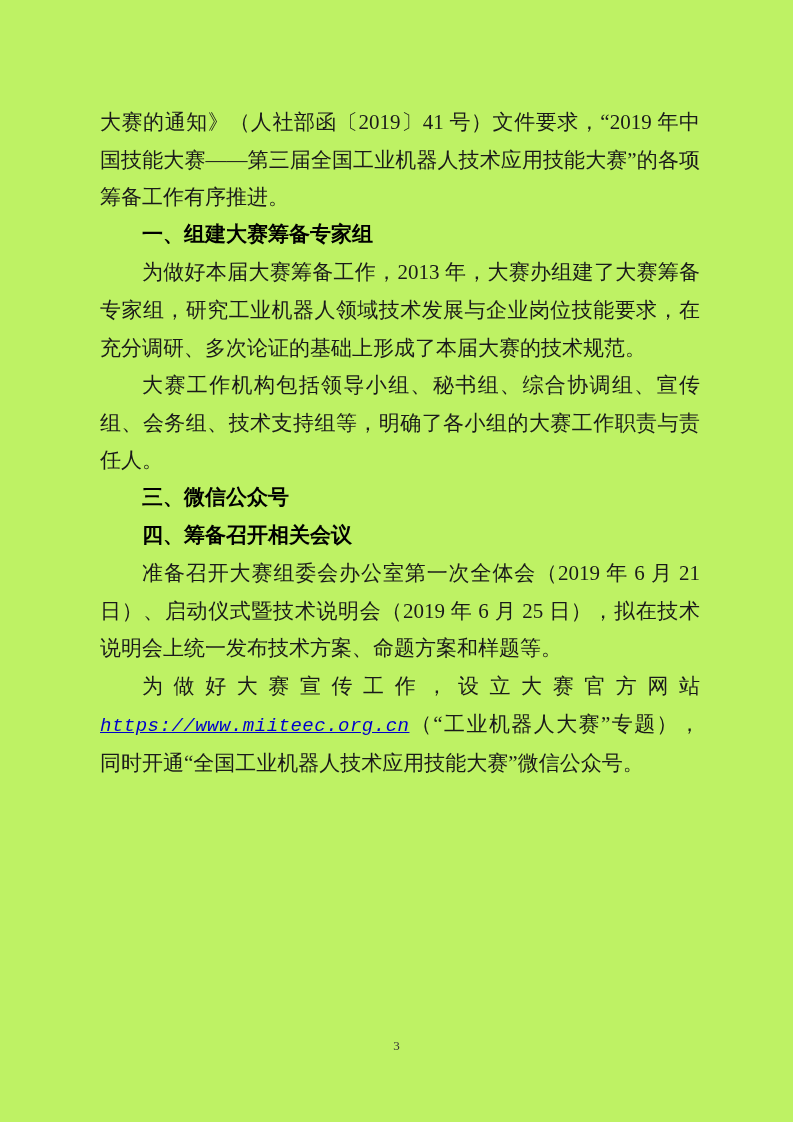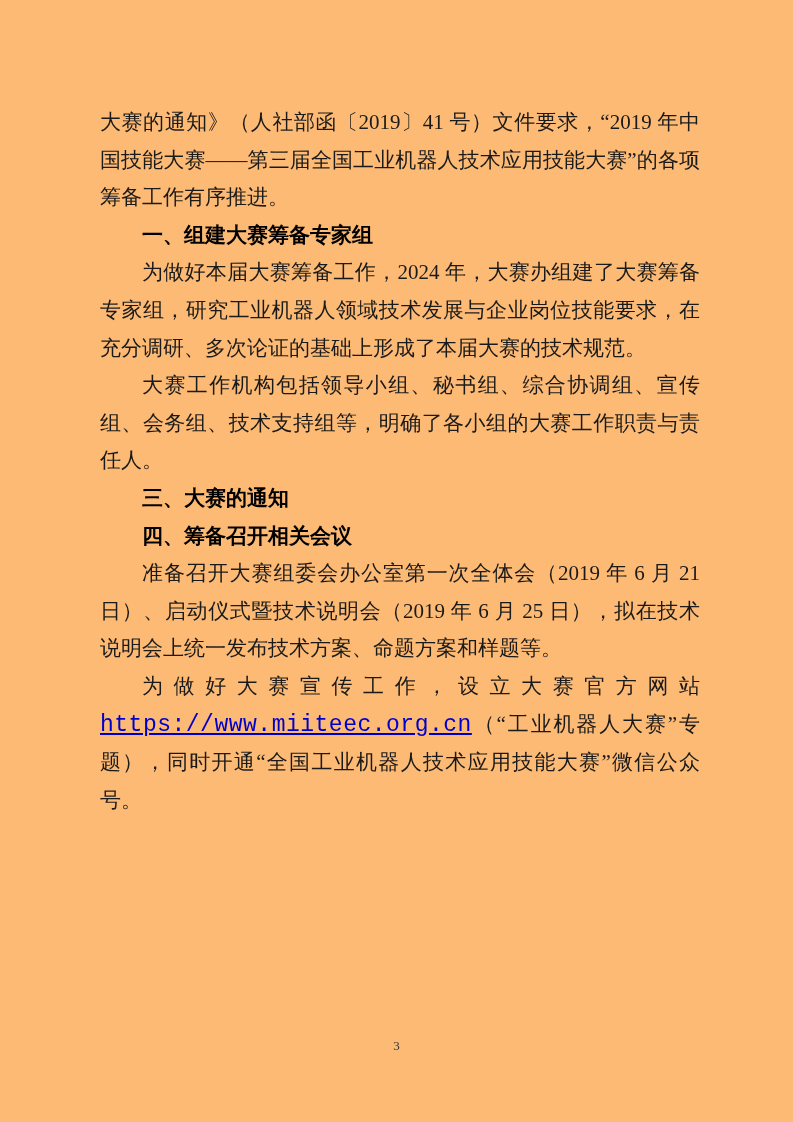--- a/index.html
+++ b/index.html
@@ -4,21 +4,21 @@
 <style>
   html, body {
     margin: 0;
     padding: 0;
     background: #ffffff;
   }
   .page {
     position: relative;
     width: 793px;
     height: 1122px;
-    background: #fdba74;
+    background: #bef264;
     overflow: hidden;
     font-family: "Liberation Serif", serif;
     color: #1a1a1a;
   }
   .content {
     position: absolute;
     left: 100px;
     top: 104px;
     width: 600px;
     font-size: 21px;
@@ -29,32 +29,33 @@
   .para {
     margin: 0;
     text-indent: 2em;
   }
   .para.no-indent {
     text-indent: 0;
   }
   .heading {
     margin: 0;
     text-indent: 2em;
-    font-family: Liberation Serif, serif;
+    font-family: Liberation Mono, monospace;
     font-weight: 700;
     color: #000000;
     font-size: 21px;
     line-height: 37.6px;
   }
   .link {
     color: #0000cc;
     text-decoration: underline;
     font-family: "Liberation Mono", monospace;
-    font-size: 23px;
+    font-size: 19px;
     letter-spacing: 0.5px;
+    font-style: italic;
   }
   .page-number {
     position: absolute;
     left: 0;
     right: 0;
     top: 1038px;
     text-align: center;
     font-size: 13px;
     color: #333333;
     font-family: "Liberation Serif", serif;
@@ -62,25 +63,25 @@
 </style>
 </head>
 <body>
 
 <div class="page">
   <div class="content">
 
     <p class="para no-indent">大赛的通知》（人社部函〔2019〕41 号）文件要求，“2019 年中国技能大赛——第三届全国工业机器人技术应用技能大赛”的各项筹备工作有序推进。</p>
 
     <div class="heading">一、组建大赛筹备专家组</div>
-    <p class="para">为做好本届大赛筹备工作，2024 年，大赛办组建了大赛筹备专家组，研究工业机器人领域技术发展与企业岗位技能要求，在充分调研、多次论证的基础上形成了本届大赛的技术规范。</p>
+    <p class="para">为做好本届大赛筹备工作，2013 年，大赛办组建了大赛筹备专家组，研究工业机器人领域技术发展与企业岗位技能要求，在充分调研、多次论证的基础上形成了本届大赛的技术规范。</p>
 
     <p class="para">大赛工作机构包括领导小组、秘书组、综合协调组、宣传组、会务组、技术支持组等，明确了各小组的大赛工作职责与责任人。</p>
 
-    <div class="heading">三、大赛的通知</div>
+    <div class="heading">三、微信公众号</div>
 
     <div class="heading">四、筹备召开相关会议</div>
     <p class="para">准备召开大赛组委会办公室第一次全体会（2019 年 6 月 21 日）、启动仪式暨技术说明会（2019 年 6 月 25 日），拟在技术说明会上统一发布技术方案、命题方案和样题等。</p>
 
     <p class="para"><span>为做好大赛宣传工作，设立大赛官方网站 </span><a class="link" href="#">https://www.miiteec.org.cn</a><span>（“工业机器人大赛”专题），同时开通“全国工业机器人技术应用技能大赛”微信公众号。</span></p>
 
   </div>
 
   <div class="page-number">3</div>
 </div>

